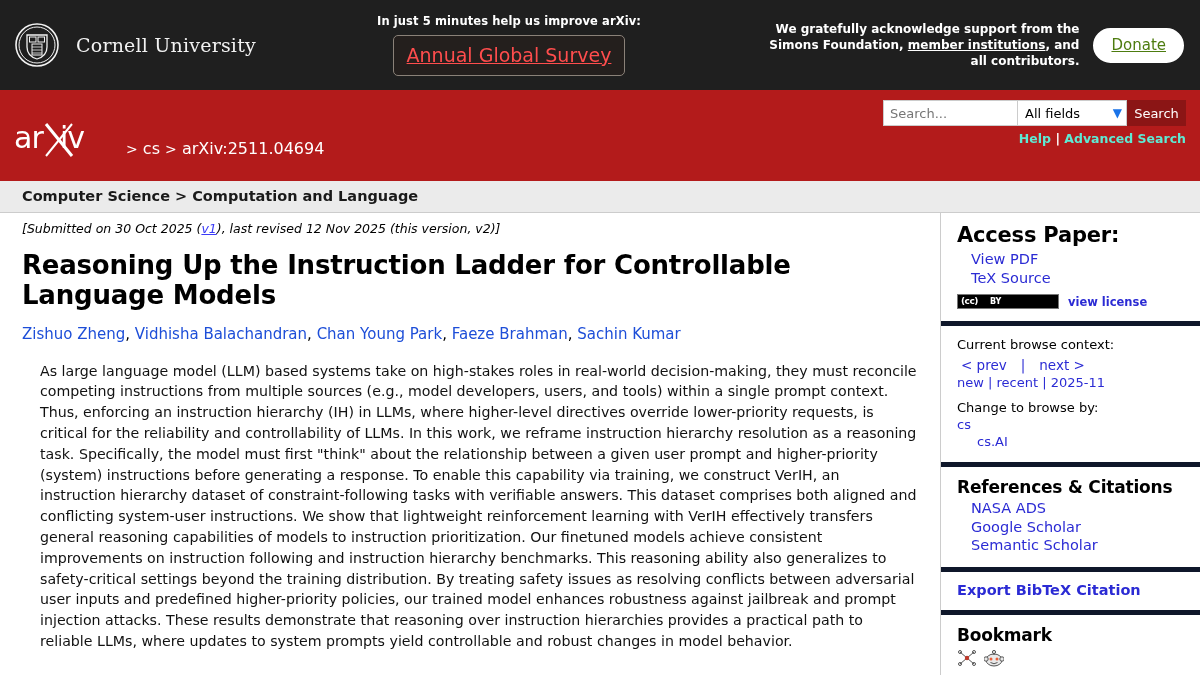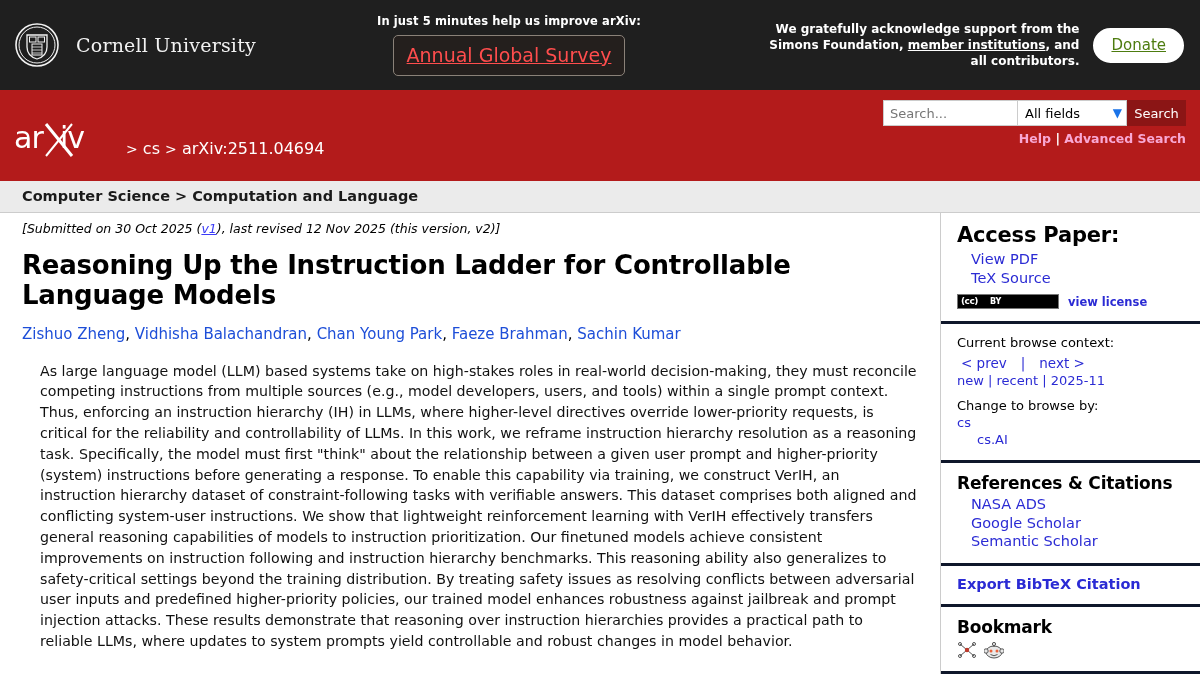--- a/index.html
+++ b/index.html
@@ -158,21 +158,21 @@
     border: none;
     cursor: pointer;
     font-family: "DejaVu Sans", "Liberation Sans", sans-serif;
   }
   .help-row {
     margin-top: 5px;
     color: #fff;
     font-size: 12.5px;
     font-weight: bold;
   }
-  .help-row a { color: #f9a8d4; text-decoration: none; }
+  .help-row a { color: #5eead4; text-decoration: none; }
 
   
   .subject-bar {
     background: #ebebeb;
     border-bottom: 1px solid #ccc;
     padding: 7px 22px 8px;
     font-size: 14.5px;
     font-weight: bold;
     color: #1a1a1a;
   }
@@ -218,21 +218,21 @@
     margin: 34px 0 0 0;
     font-size: 13px;
     line-height: 19px;
   }
   .meta-row { display: flex; }
   .meta-label { width: 62px; flex: none; color: #000; }
   .meta-val .b { font-weight: bold; }
 
   
   .side-block {
-    border-bottom: 3px solid #0f172a;
+    border-bottom: 5px solid #0f172a;
     padding: 10px 16px 12px;
   }
   .side-h {
     font-size: 21px;
     font-weight: bold;
     margin: 0 0 3px;
     letter-spacing: -.2px;
   }
   .side-h.small { font-size: 17px; margin-bottom: 2px; }
   .side-links { margin-left: 14px; }

